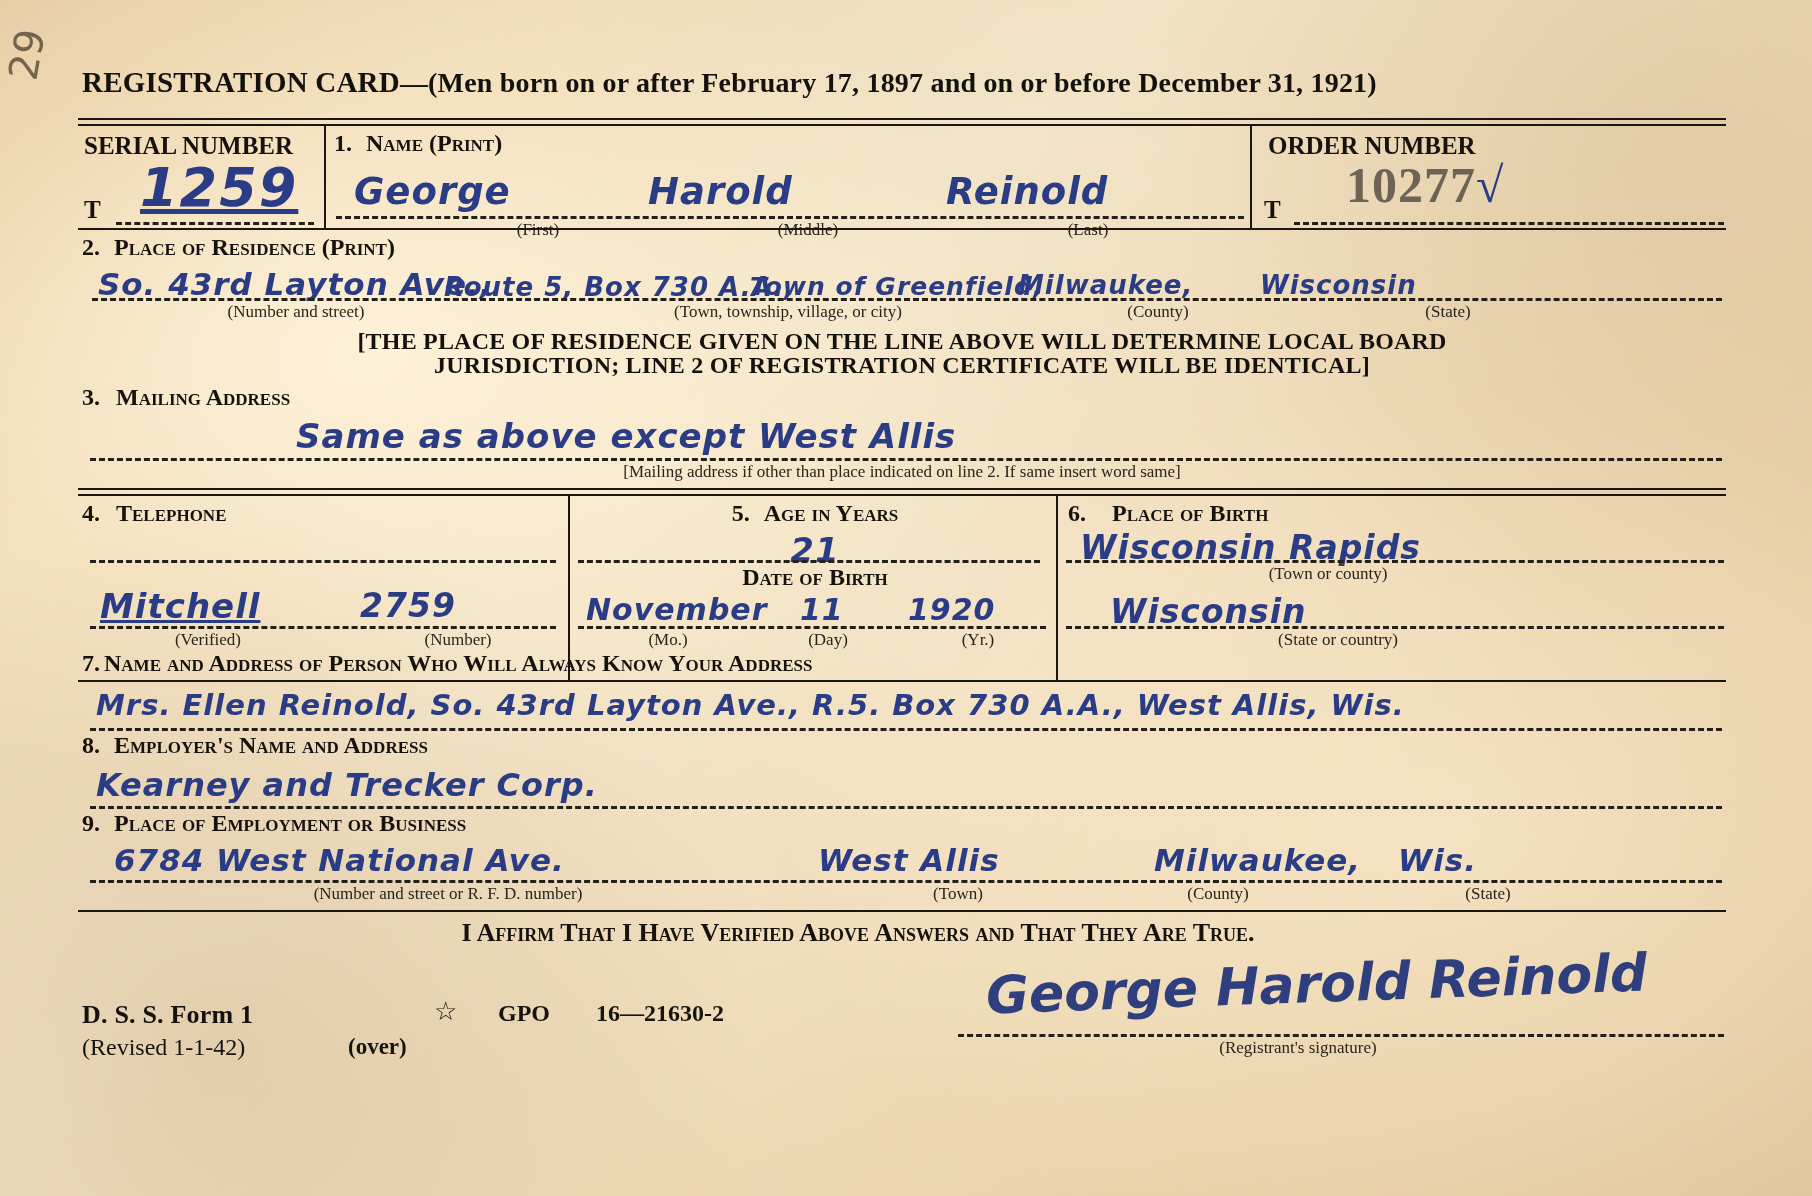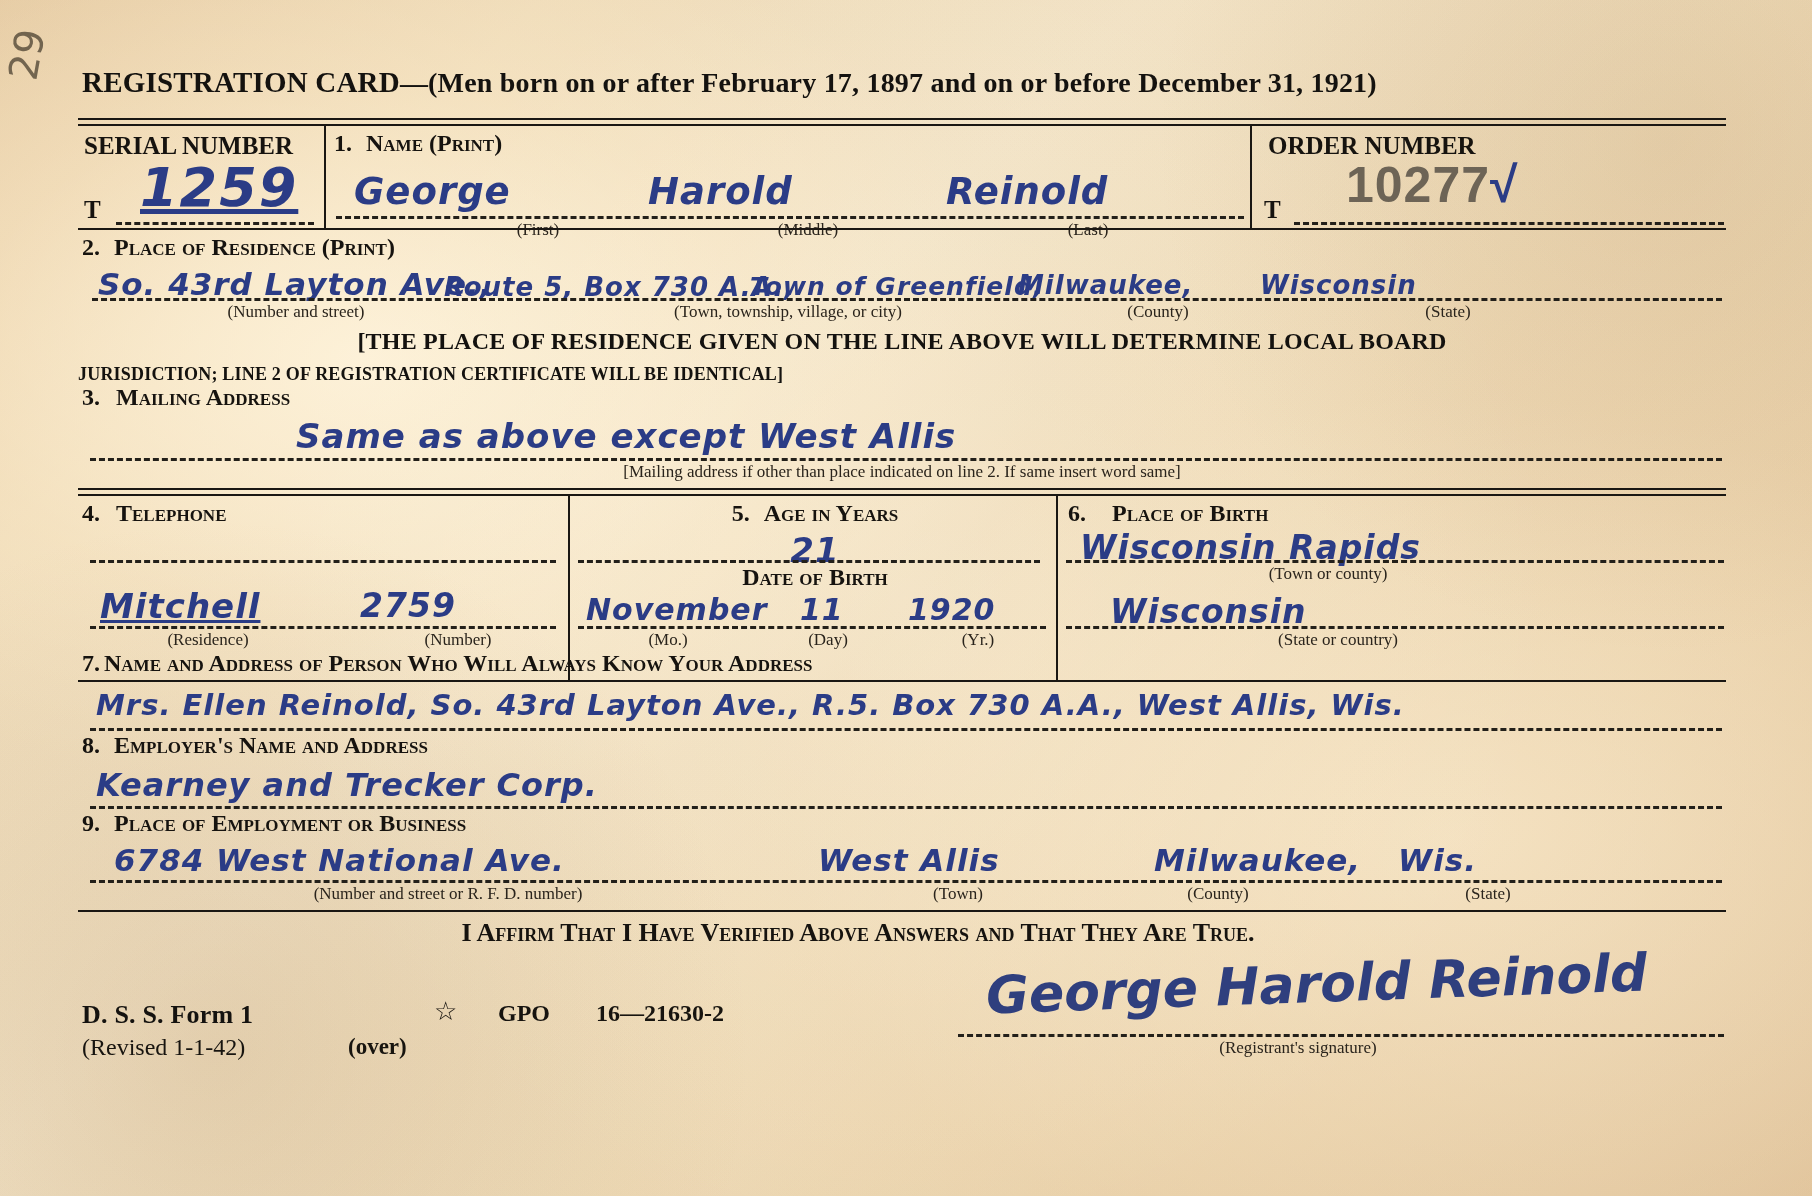--- a/index.html
+++ b/index.html
@@ -114,21 +114,21 @@
     <div class="hand" style="position:absolute;left:570px;top:126px;font-size:37px;">Harold</div>
     <div class="hand" style="position:absolute;left:868px;top:126px;font-size:37px;">Reinold</div>
     <div class="dash" style="left:258px;top:172px;width:908px;"></div>
     <div class="tiny" style="position:absolute;left:380px;top:176px;width:160px;">(First)</div>
     <div class="tiny" style="position:absolute;left:640px;top:176px;width:180px;">(Middle)</div>
     <div class="tiny" style="position:absolute;left:930px;top:176px;width:160px;">(Last)</div>
 
     <div class="sc" style="position:absolute;left:1190px;top:88px;font-size:25px;">ORDER NUMBER</div>
     <div class="sc" style="position:absolute;left:1186px;top:152px;font-size:25px;">T</div>
     <div class="dash" style="left:1216px;top:178px;width:430px;"></div>
-    <div style="position:absolute;left:1268px;top:112px;font-family:Liberation Sans, sans-serif;font-size:50px;font-weight:bold;color:#6d6456;letter-spacing:1px;">
+    <div style="position:absolute;left:1268px;top:112px;font-family:Liberation Serif, serif;font-size:50px;font-weight:bold;color:#6d6456;letter-spacing:1px;">
       <span>10277</span><span style="color:#2b3c86;">√</span>
     </div>
 
     <div class="rule" style="left:0;top:184px;width:1648px;"></div>
 
     <div style="position:absolute;left:4px;top:190px;">
       <span class="sc" style="font-size:24px;">2.</span>
       <span class="sc" style="font-size:24px;margin-left:10px;margin-top:44px;">Place of Residence (Print)</span>
     </div>
     <div class="hand" style="position:absolute;left:20px;top:222px;font-size:31px;">So. 43rd Layton Ave.,</div>
@@ -136,21 +136,21 @@
     <div class="hand" style="position:absolute;left:672px;top:228px;font-size:25px;">Town of Greenfield,</div>
     <div class="hand" style="position:absolute;left:940px;top:226px;font-size:26px;">Milwaukee,</div>
     <div class="hand" style="position:absolute;left:1182px;top:226px;font-size:26px;">Wisconsin</div>
     <div class="dash" style="left:14px;top:254px;width:1630px;"></div>
     <div class="tiny" style="position:absolute;left:98px;top:258px;width:240px;">(Number and street)</div>
     <div class="tiny" style="position:absolute;left:500px;top:258px;width:420px;">(Town, township, village, or city)</div>
     <div class="tiny" style="position:absolute;left:1000px;top:258px;width:160px;">(County)</div>
     <div class="tiny" style="position:absolute;left:1290px;top:258px;width:160px;">(State)</div>
 
     <div class="hdr" style="position:absolute;left:0;top:284px;width:1648px;text-align:center;font-size:24px;">[THE PLACE OF RESIDENCE GIVEN ON THE LINE ABOVE WILL DETERMINE LOCAL BOARD</div>
-    <div class="hdr" style="position:absolute;left:0;top:320px;width:1648px;text-align:left;font-size:18px;">JURISDICTION; LINE 2 OF REGISTRATION CERTIFICATE WILL BE IDENTICAL]</div>
+    <div class="hdr" style="position:absolute;left:0;top:308px;width:1648px;text-align:center;font-size:24px;">JURISDICTION; LINE 2 OF REGISTRATION CERTIFICATE WILL BE IDENTICAL]</div>
 
     <div style="position:absolute;left:4px;top:340px;">
       <span class="sc" style="font-size:24px;">3.</span>
       <span class="sc" style="font-size:24px;margin-left:12px;">Mailing Address</span>
     </div>
     <div class="hand" style="position:absolute;left:218px;top:372px;font-size:34px;">Same as above except West Allis</div>
     <div class="dash" style="left:12px;top:414px;width:1632px;"></div>
     <div class="tiny" style="position:absolute;left:0;top:418px;width:1648px;">[Mailing address if other than place indicated on line 2.   If same insert word same]</div>
     <div class="rule" style="left:0;top:444px;width:1648px;"></div>
     <div class="rule" style="left:0;top:450px;width:1648px;"></div>
@@ -159,21 +159,21 @@
     <div class="vline" style="left:978px;top:452px;height:184px;"></div>
 
     <div style="position:absolute;left:4px;top:456px;">
       <span class="sc" style="font-size:24px;">4.</span>
       <span class="sc" style="font-size:24px;margin-left:12px;">Telephone</span>
     </div>
     <div class="dash" style="left:12px;top:516px;width:466px;"></div>
     <div class="hand" style="position:absolute;left:22px;top:542px;font-size:34px;text-decoration:underline;">Mitchell</div>
     <div class="hand" style="position:absolute;left:282px;top:542px;font-size:33px;">2759</div>
     <div class="dash" style="left:12px;top:582px;width:466px;"></div>
-    <div class="tiny" style="position:absolute;left:40px;top:586px;width:180px;">(Residence)</div>
+    <div class="tiny" style="position:absolute;left:40px;top:586px;width:180px;">(Verified)</div>
     <div class="tiny" style="position:absolute;left:290px;top:586px;width:180px;">(Number)</div>
 
     <div style="position:absolute;left:502px;top:456px;width:470px;text-align:center;">
       <span class="sc" style="font-size:24px;">5.</span>
       <span class="sc" style="font-size:24px;margin-left:10px;">Age in Years</span>
     </div>
     <div class="hand" style="position:absolute;left:502px;top:486px;width:470px;text-align:center;font-size:34px;">21</div>
     <div class="dash" style="left:500px;top:516px;width:462px;"></div>
     <div class="sc" style="position:absolute;left:502px;top:520px;width:470px;text-align:center;font-size:24px;">Date of Birth</div>
     <div class="hand" style="position:absolute;left:508px;top:548px;font-size:30px;">November</div>

